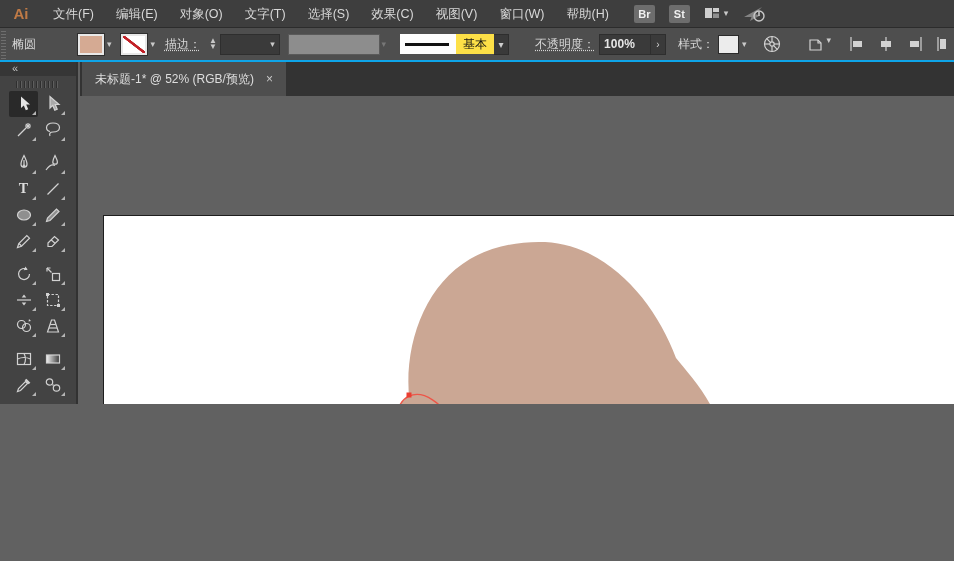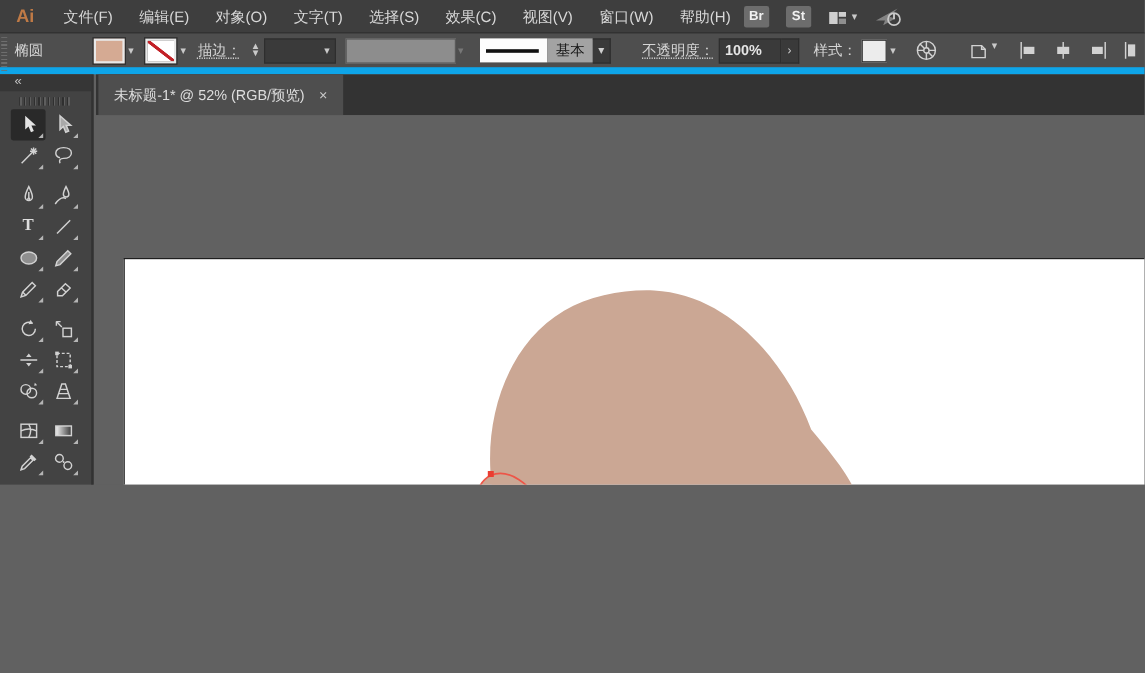--- a/index.html
+++ b/index.html
@@ -5,48 +5,48 @@
   * { margin:0; padding:0; box-sizing:border-box; }
   html,body { width:954px; height:561px; overflow:hidden; background:#616161;
     font-family:"Liberation Sans","DejaVu Sans",sans-serif; }
   #root { position:relative; width:954px; height:404px; overflow:hidden; background:#616161; }
 
   
   .menubar { position:absolute; left:0; top:0; width:954px; height:28px; background:#3e3e3e;
     border-bottom:1px solid #2c2c2c; display:flex; align-items:center; color:#d8d8d8; font-size:12.5px; }
   .ai-logo { width:42px; text-align:center; font-weight:bold; font-size:15px; color:#bf7a46; }
   .menu-item { padding:0 11px; height:28px; line-height:28px; cursor:default; white-space:nowrap; }
-  .mb-right { display:flex; align-items:flex-end; gap:14px; }
+  .mb-right { display:flex; align-items:flex-start; margin-left:14px; gap:14px; }
   .mini-app { width:21px; height:18px; background:#6d6d6d; color:#f0f0f0; font-size:11px; font-weight:bold;
     text-align:center; line-height:18px; border-radius:2px; }
   .ws-wrap { display:flex; align-items:center; gap:4px; }
   .chev { color:#c9c9c9; font-size:9px; }
 
   
   .controlbar { position:absolute; left:0; top:28px; width:954px; height:34px; background:#4e4e4e;
-    border-bottom:6px solid #0ea5e9; display:flex; align-items:center; color:#dcdcdc; font-size:12px;
+    border-bottom:2px solid #0ea5e9; display:flex; align-items:center; color:#dcdcdc; font-size:12px;
     padding-left:12px; white-space:nowrap; }
   .cb-grip { position:absolute; left:1px; top:3px; width:5px; height:28px;
     background:repeating-linear-gradient(180deg,#6e6e6e 0 1px,transparent 1px 3px); }
   .label { color:#d6d6d6; }
   .linklbl { text-decoration:underline dotted; text-underline-offset:2px; }
   .swatch-fill { width:26px; height:21px; border:2px solid #e8e8e8; outline:1px solid #2f2f2f; margin-left:42px; }
   .swatch-none { width:26px; height:21px; border:2px solid #e8e8e8; outline:1px solid #2f2f2f; margin-left:8px;
     background:linear-gradient(to top right,#fff 44%,#c22127 46%,#c22127 54%,#fff 56%); }
   .sw-chev { margin:0 2px 0 3px; }
   .stepper { display:flex; flex-direction:column; margin:0 3px 0 8px; color:#c9c9c9; font-size:8px; line-height:6px; }
   .field { background:#3a3a3a; border:1px solid #2e2e2e; height:21px; color:#e6e6e6;
     display:flex; align-items:center; padding:0 4px; }
   .fld-stroke { width:60px; justify-content:space-between; }
   .profile { width:92px; height:21px; background:#8d8d8d; border:1px solid #5a5a5a; margin-left:8px; }
   .profile-chev { color:#777; margin:0 10px 0 2px; }
   .brush-box { display:flex; align-items:center; margin-left:4px; height:22px; }
   .brush-preview { width:56px; height:20px; background:#fdfdfd; display:flex; align-items:center; }
   .brush-line { width:44px; height:3px; background:#111; margin-left:5px; }
-  .brush-name { height:20px; background:#a3a3a3; color:#141414; padding:0 7px; line-height:20px; }
+  .brush-name { height:20px; background:#fde047; color:#141414; padding:0 7px; line-height:20px; }
   .opacity-field { width:52px; margin-left:4px;font-weight:bold; }
   .flyout-arrow { width:15px; height:21px; background:#3a3a3a; border:1px solid #2e2e2e; border-left:none;
     color:#cfcfcf; text-align:center; line-height:20px; font-size:10px; }
   .style-sw { width:21px; height:19px; background:#ececec; border:1px solid #2b2b2b; margin-left:4px; }
   .cb-icon { display:inline-flex; margin-left:14px; }
   .align-group { display:flex; gap:9px; margin-left:16px; }
 
   
   .leftcol { position:absolute; left:0; top:62px; width:78px; bottom:0; background:#434343;
     border-right:2px solid #323232; }

